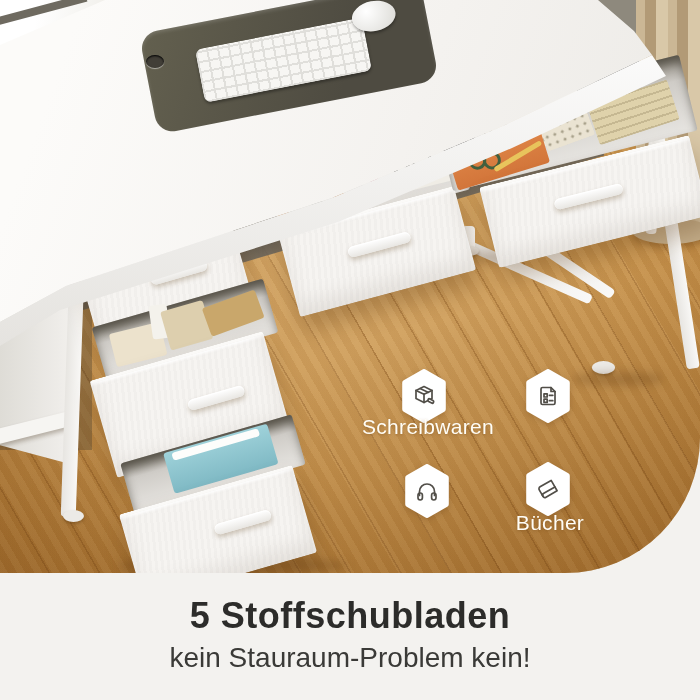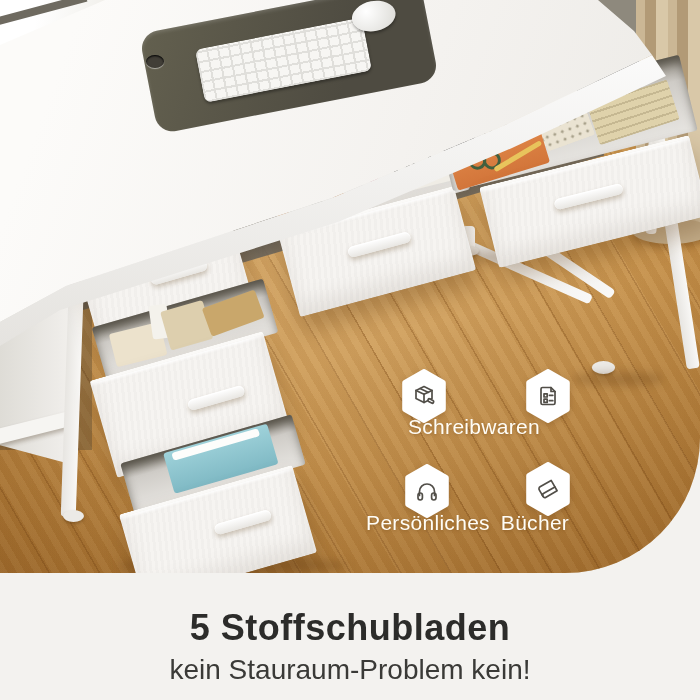--- a/index.html
+++ b/index.html
@@ -63,21 +63,21 @@
   .grommet{left:146px;top:55px;width:18px;height:13px;border-radius:50%;background:#413e37;
       box-shadow:inset 0 1px 2px #000, 0 1px 1px rgba(255,255,255,.5);}
   .badge{position:absolute;width:48px;height:54px;filter:drop-shadow(0 2px 3px rgba(100,60,20,.28));}
   .badge .hex path{fill:#fff;stroke:#fff;stroke-width:6;stroke-linejoin:round;}
   .badge .ico{position:absolute;left:11px;top:14px;stroke:var(--icon,#514e48);fill:none;
       stroke-width:1.7;stroke-linecap:round;stroke-linejoin:round;}
   .badge-label{position:absolute;transform:translateX(-50%);white-space:nowrap;
       color:var(--label,#fffdf6);font-size:21px;font-weight:500;letter-spacing:.3px;
       text-shadow:0 1px 3px rgba(110,70,25,.4);}
   .band{position:absolute;left:0;top:573px;width:700px;height:127px;text-align:center;}
-  .band h1{margin:34px 0 0;font-size:36px;font-weight:bold;color:var(--heading,#2c2c2a);letter-spacing:.5px;}
+  .band h1{margin:22px 0 0;font-size:36px;font-weight:bold;color:var(--heading,#2c2c2a);letter-spacing:.5px;}
   .band p{margin:5px 0 0;font-size:28px;font-weight:400;color:var(--subheading,#3a3a37);}
 </style>
 </head>
 <body>
 
 <div class="canvas">
   <div class="photo" aria-label="White desk with five open white fabric drawers filled with office supplies, on a wood floor with a beige curtain at the right">
 
     <div class="a planks"></div>
     <div class="a vignette"></div>
@@ -188,21 +188,21 @@
         <path d="M24 3 L42.8 13.8 V40.2 L24 51 L5.2 40.2 V13.8 Z"></path>
         </svg>
       <svg class="ico" width="26" height="26" viewBox="0 0 26 26">
         <path d="M13 3.6 L21 7.4 V15.6 L13 19.4 L5 15.6 V7.4 Z"></path>
         <path d="M5 7.4 L13 11.2 L21 7.4"></path>
           <path d="M13 11.2 V19.4"></path>
           <path d="M9 5.6 L17 9.3"></path>
         <rect x="16.8" y="16.6" width="6" height="2.8" rx="1.3" transform="rotate(28 19.8 18)" fill="#fff"></rect>
         </svg>
     </div>
-    <div class="badge-label" style="left:428px;top:415px;margin-left:46px;">Schreibwaren</div>
+    <div class="badge-label" style="left:428px;top:415px;">Schreibwaren</div>
 
     <div class="badge" style="left:524px;top:369px;">
       <svg class="hex" width="48" height="54" viewBox="0 0 48 54">
         <path d="M24 3 L42.8 13.8 V40.2 L24 51 L5.2 40.2 V13.8 Z"></path>
         </svg>
       <svg class="ico" width="26" height="26" viewBox="0 0 26 26">
         <path d="M6 6a1.5 1.5 0 0 1 1.5-1.5H16l4 4V20a1.5 1.5 0 0 1-1.5 1.5h-11A1.5 1.5 0 0 1 6 20z"></path>
         <path d="M16 4.5V8.5h4"></path>
         <rect x="9" y="10.8" width="3.2" height="3.2"></rect>
           <rect x="9" y="16.2" width="3.2" height="3.2"></rect>
@@ -213,33 +213,32 @@
     <div class="badge" style="left:403px;top:464px;">
       <svg class="hex" width="48" height="54" viewBox="0 0 48 54">
         <path d="M24 3 L42.8 13.8 V40.2 L24 51 L5.2 40.2 V13.8 Z"></path>
         </svg>
       <svg class="ico" width="26" height="26" viewBox="0 0 26 26">
         <path d="M5.5 17.5v-4a7.5 7.5 0 0 1 15 0v4"></path>
         <rect x="4" y="15" width="4.4" height="7" rx="2.2"></rect>
         <rect x="17.6" y="15" width="4.4" height="7" rx="2.2"></rect>
         </svg>
     </div>
-    <div class="badge-label" style="left:428px;top:511px;">Persönliches</div>
 
     <div class="badge" style="left:524px;top:462px;">
       <svg class="hex" width="48" height="54" viewBox="0 0 48 54">
         <path d="M24 3 L42.8 13.8 V40.2 L24 51 L5.2 40.2 V13.8 Z"></path>
         </svg>
       <svg class="ico" width="26" height="26" viewBox="0 0 26 26">
         <g transform="rotate(-30 13 14)">
           <path d="M5.5 9.5a2.2 2.2 0 0 1 2.2-2.2H20.5v7.5H7.7a2.2 2.2 0 0 0-2.2 2.2z"></path>
           <path d="M5.5 14.8v2.2a2.2 2.2 0 0 0 2.2 2.2H20.5v-4.4"></path>
         </g>
         </svg>
     </div>
-    <div class="badge-label" style="left:535px;top:511px;">Bücher</div>
+    <div class="badge-label" style="left:550px;top:511px;">Bücher</div>
   </div>
 
   <div class="band">
     <h1>5 Stoffschubladen</h1>
     <p>kein Stauraum-Problem kein!</p>
   </div>
 </div>
 
 </body></html>

